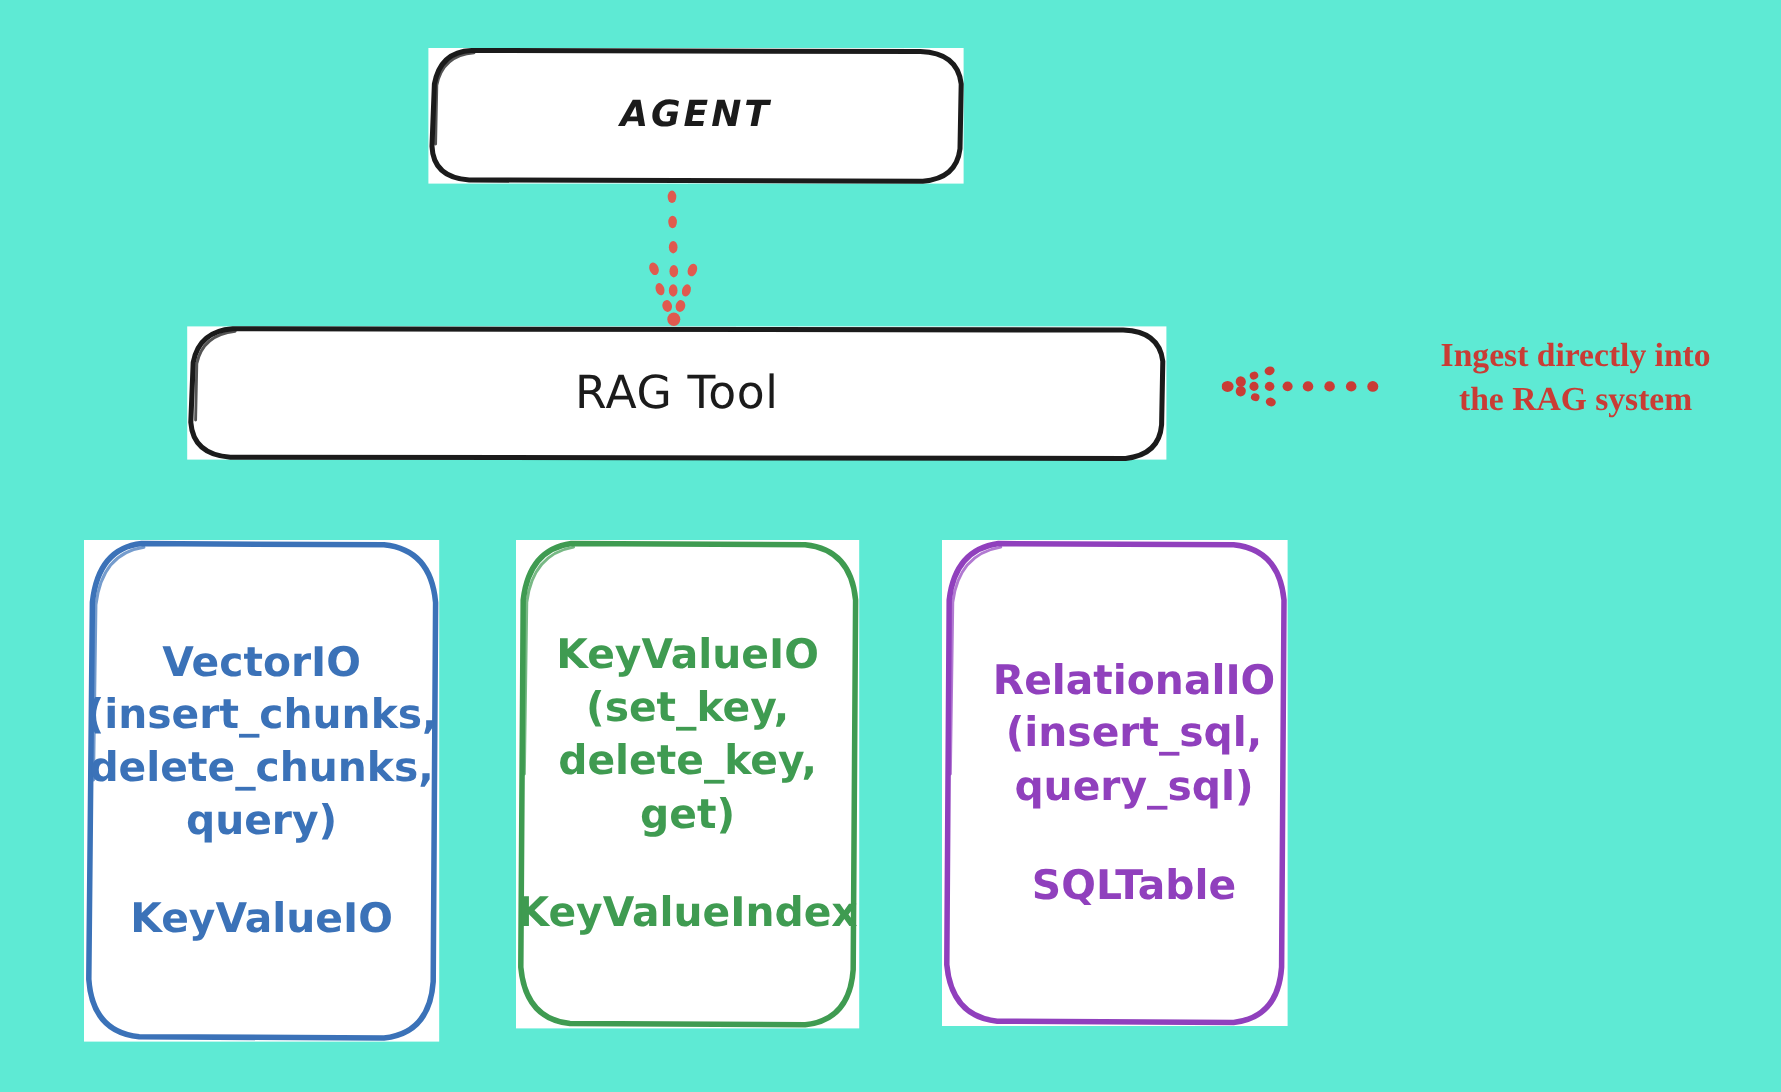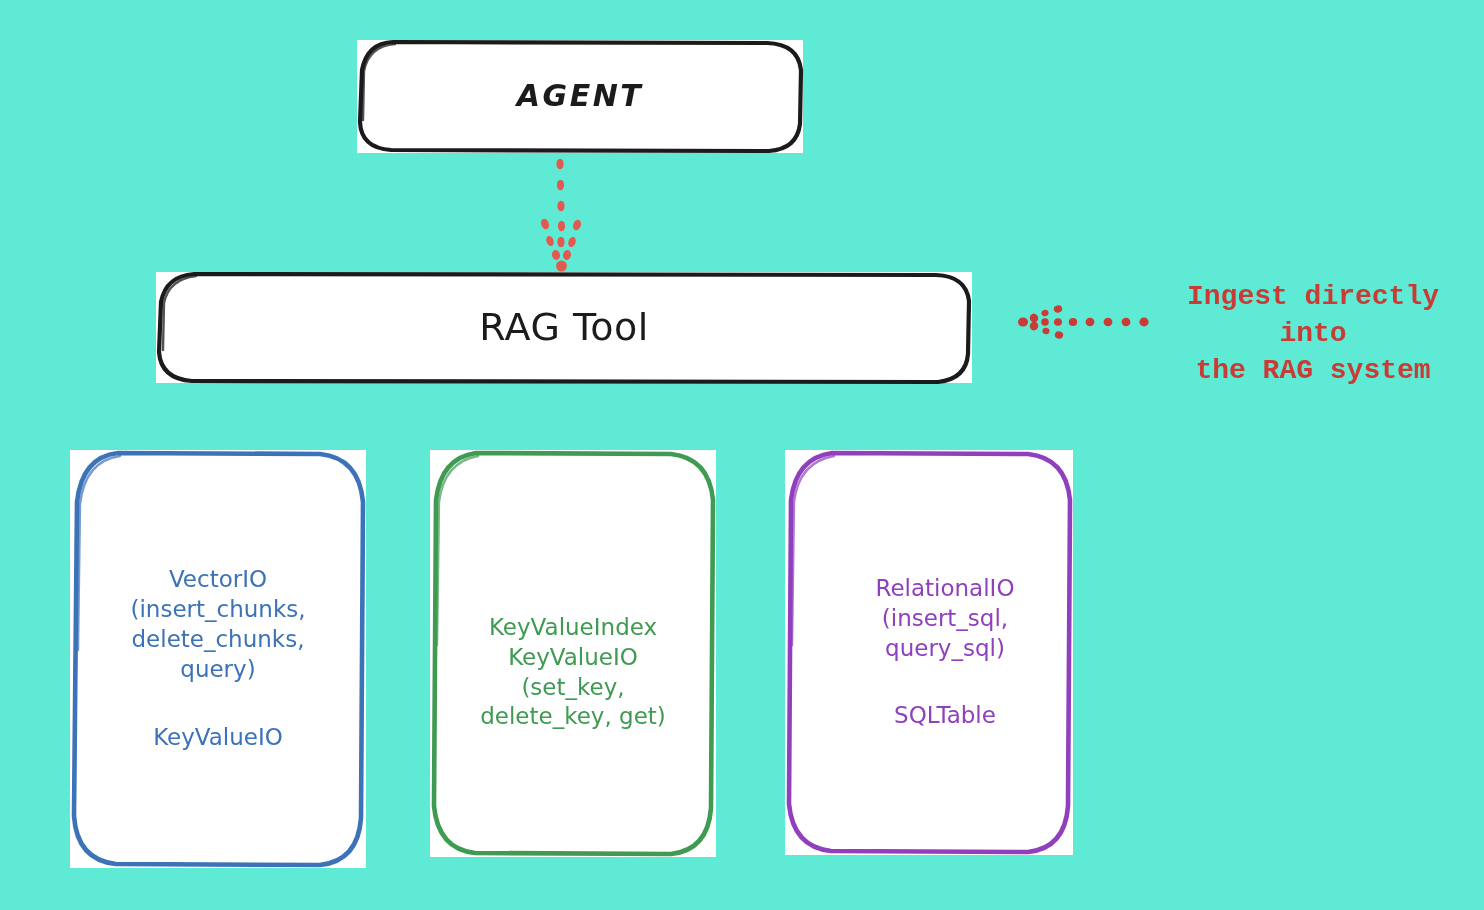--- a/index.html
+++ b/index.html
@@ -72,22 +72,22 @@
     font-family: "DejaVu Sans", sans-serif;
     font-size: 38px;
     font-weight: 500;
     letter-spacing: 0.5px;
     color: #1b1b1b;
   }
 
   
   .provider .label {
     font-family: "DejaVu Sans", sans-serif;
-    font-size: 23px;
-    font-weight: 400;
+    font-size: 34px;
+    font-weight: 700;
     line-height: 1.3;
   }
   .provider .label.secondary {
     margin-top: 38px;
   }
 
   #vector-io-node {
     left: 70px;
     top: 450px;
     width: 296px;
@@ -110,21 +110,21 @@
     height: 405px;
   }
   #relational-io-node .label { color: #9040bd; margin-left: 32px; }
 
   
   #ingest-annotation {
     position: absolute;
     left: 1148px;
     top: 278px;
     width: 330px;
-    font-family: Liberation Mono, monospace;
+    font-family: Liberation Serif, serif;
     font-size: 28px;
     font-weight: 600;
     line-height: 1.33;
     color: #c93c35;
     text-align: center;
     white-space: pre-line;
   }
 
   #agent-to-rag-arrow {
     position: absolute;
@@ -211,24 +211,24 @@
 delete_chunks,
 query)</span>
     <span class="label secondary">KeyValueIO</span>
   </div>
 
   <div class="node provider" id="key-value-io-node">
     <svg class="sketch" viewBox="0 0 286 407" preserveAspectRatio="none">
       <path d="M46 3 Q11 8 6 50 L4 356 Q8 399 45 403 L241 404 Q278 400 281 358 L283 50 Q279 8 241 4 Z" fill="#ffffff" stroke="#3f9b51" stroke-width="4.6" stroke-linecap="round" stroke-linejoin="round"></path>
       <path d="M48 6 Q14 12 9 52 L7 195" fill="none" stroke="#3f9b51" stroke-width="2.4" stroke-linecap="round" opacity="0.7"></path>
     </svg>
-    <span class="label secondary">KeyValueIndex</span>
     <span class="label">KeyValueIO
 (set_key,
 delete_key, get)</span>
+    <span class="label secondary">KeyValueIndex</span>
   </div>
 
   <div class="node provider" id="relational-io-node">
     <svg class="sketch" viewBox="0 0 288 405" preserveAspectRatio="none">
       <path d="M47 3 Q11 8 6 50 L4 354 Q8 397 46 401 L243 402 Q280 398 283 356 L285 50 Q281 8 243 4 Z" fill="#ffffff" stroke="#9040bd" stroke-width="4.6" stroke-linecap="round" stroke-linejoin="round"></path>
       <path d="M49 6 Q14 12 9 52 L7 195" fill="none" stroke="#9040bd" stroke-width="2.4" stroke-linecap="round" opacity="0.7"></path>
     </svg>
     <span class="label">RelationalIO
 (insert_sql,
 query_sql)</span>

